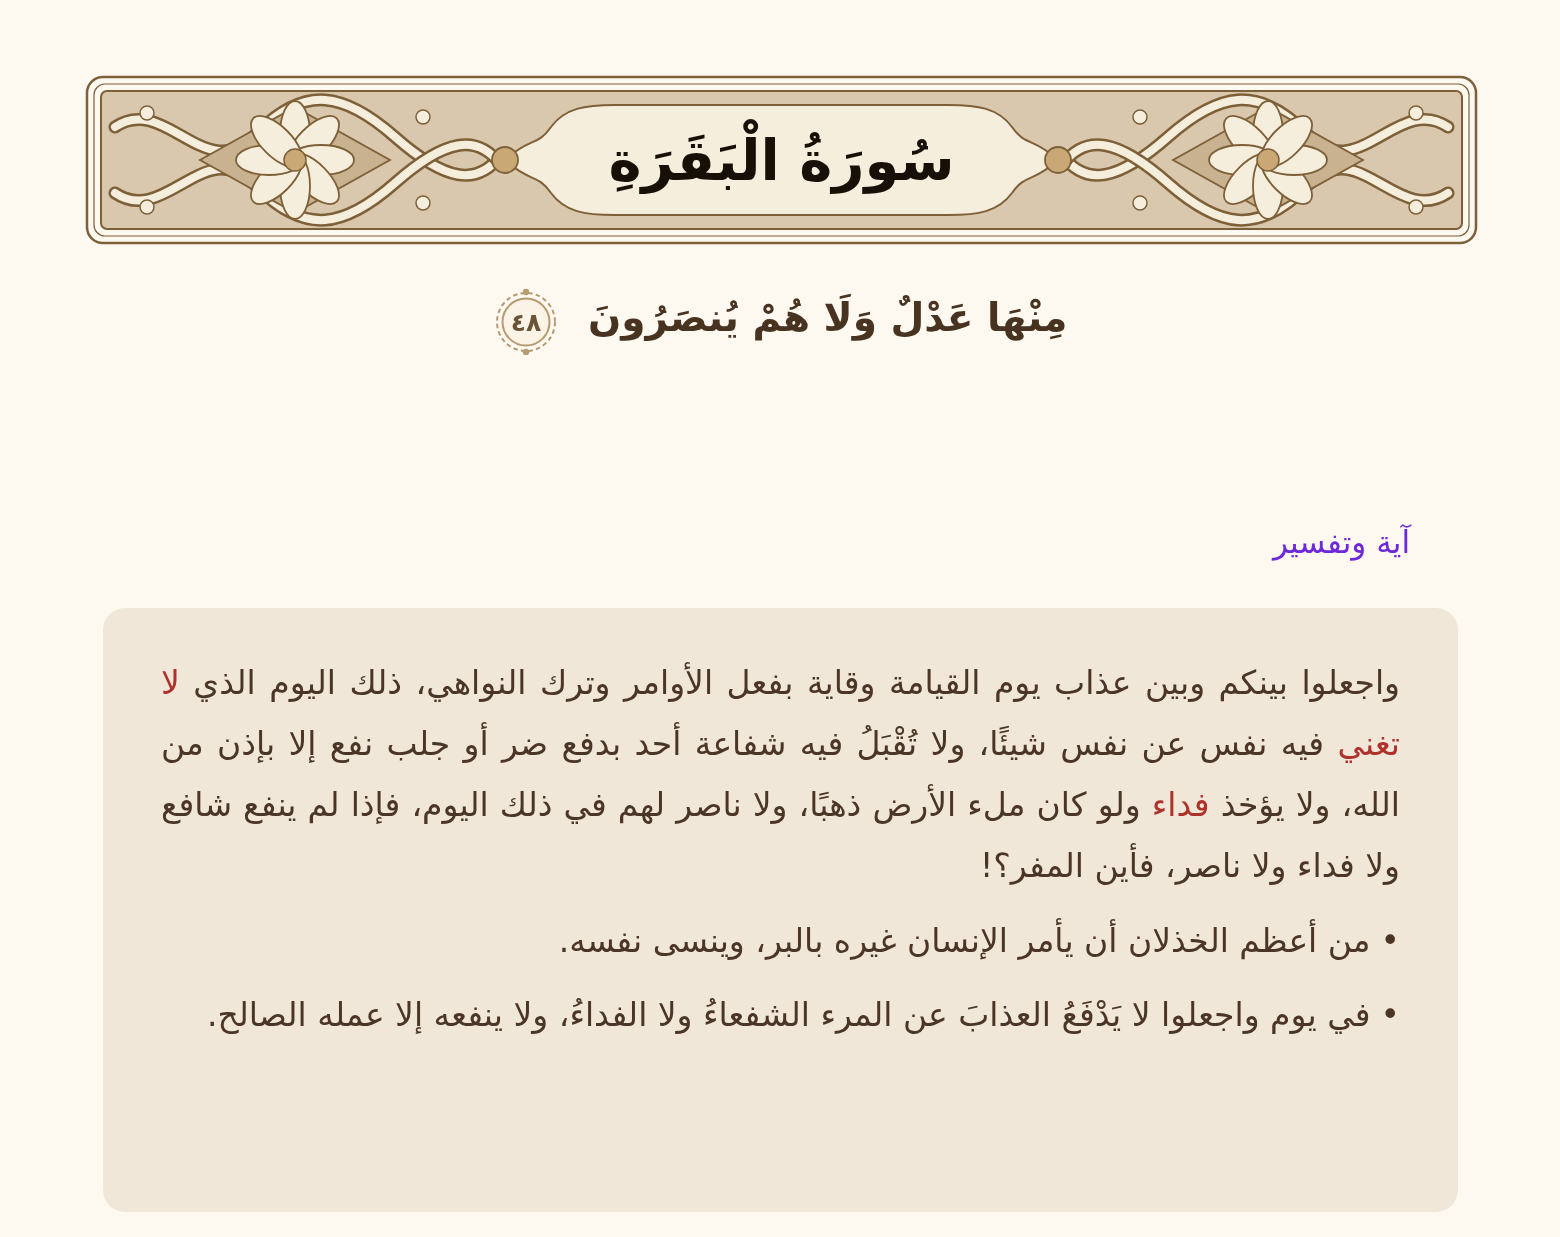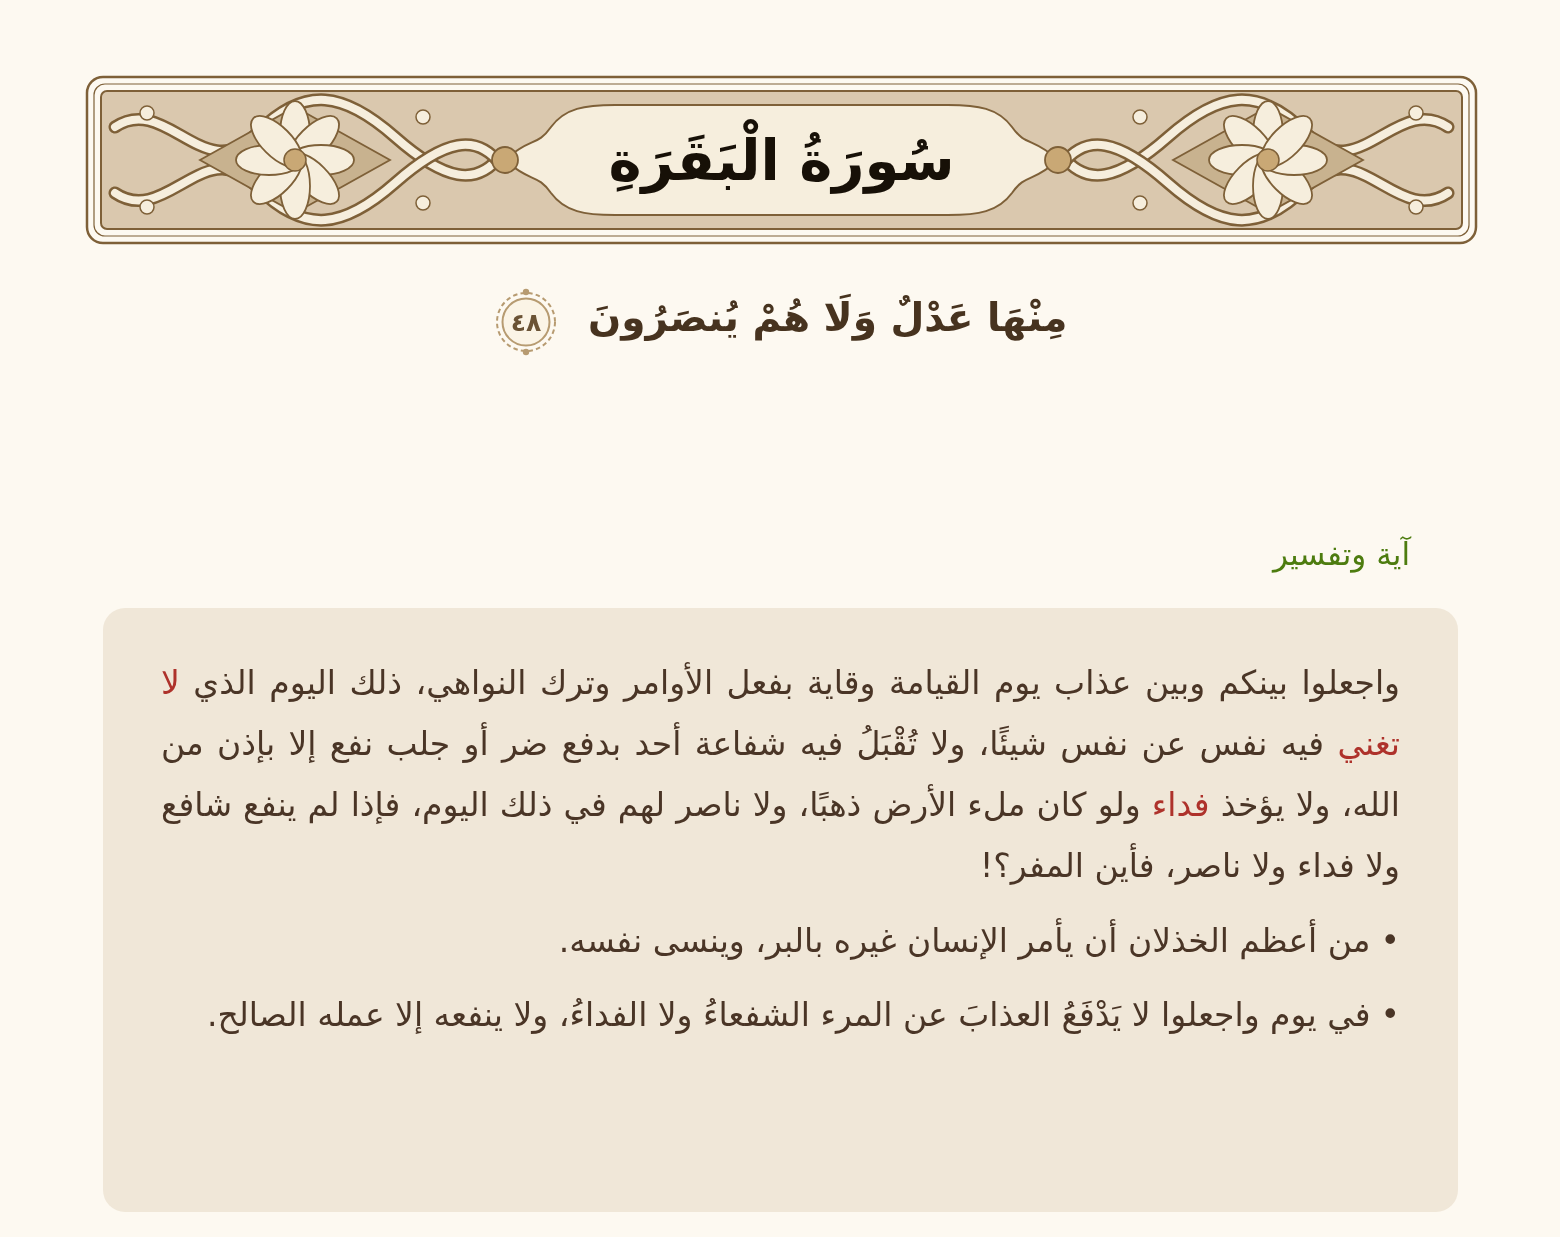--- a/index.html
+++ b/index.html
@@ -18,22 +18,22 @@
   }
   
   .verse{
     position:absolute;left:0;top:262px;width:1560px;text-align:center;
     color:#47331F;font-size:39px;line-height:112px;font-weight:700;
   }
   .verse-line{white-space:nowrap;}
   .ayah-medallion{display:inline-block;width:68px;height:68px;vertical-align:middle;margin-right:14px;}
   
   .section-label{
-    position:absolute;top:536px;right:150px;
-    font-size:31px;color:#4d7c0f;font-weight:400;
+    position:absolute;top:524px;right:150px;
+    font-size:31px;color:#6d28d9;font-weight:400;
   }
   
   .tafsir-box{
     position:absolute;left:103px;top:608px;width:1355px;height:604px;
     background:#F0E7D8;border-radius:22px;box-sizing:border-box;
     padding:44px 58px 56px 58px;
     color:#4A3526;font-size:33px;line-height:61px;
     text-align:justify;
   }
   .tafsir-paragraph{margin:0 0 14px 0;}

